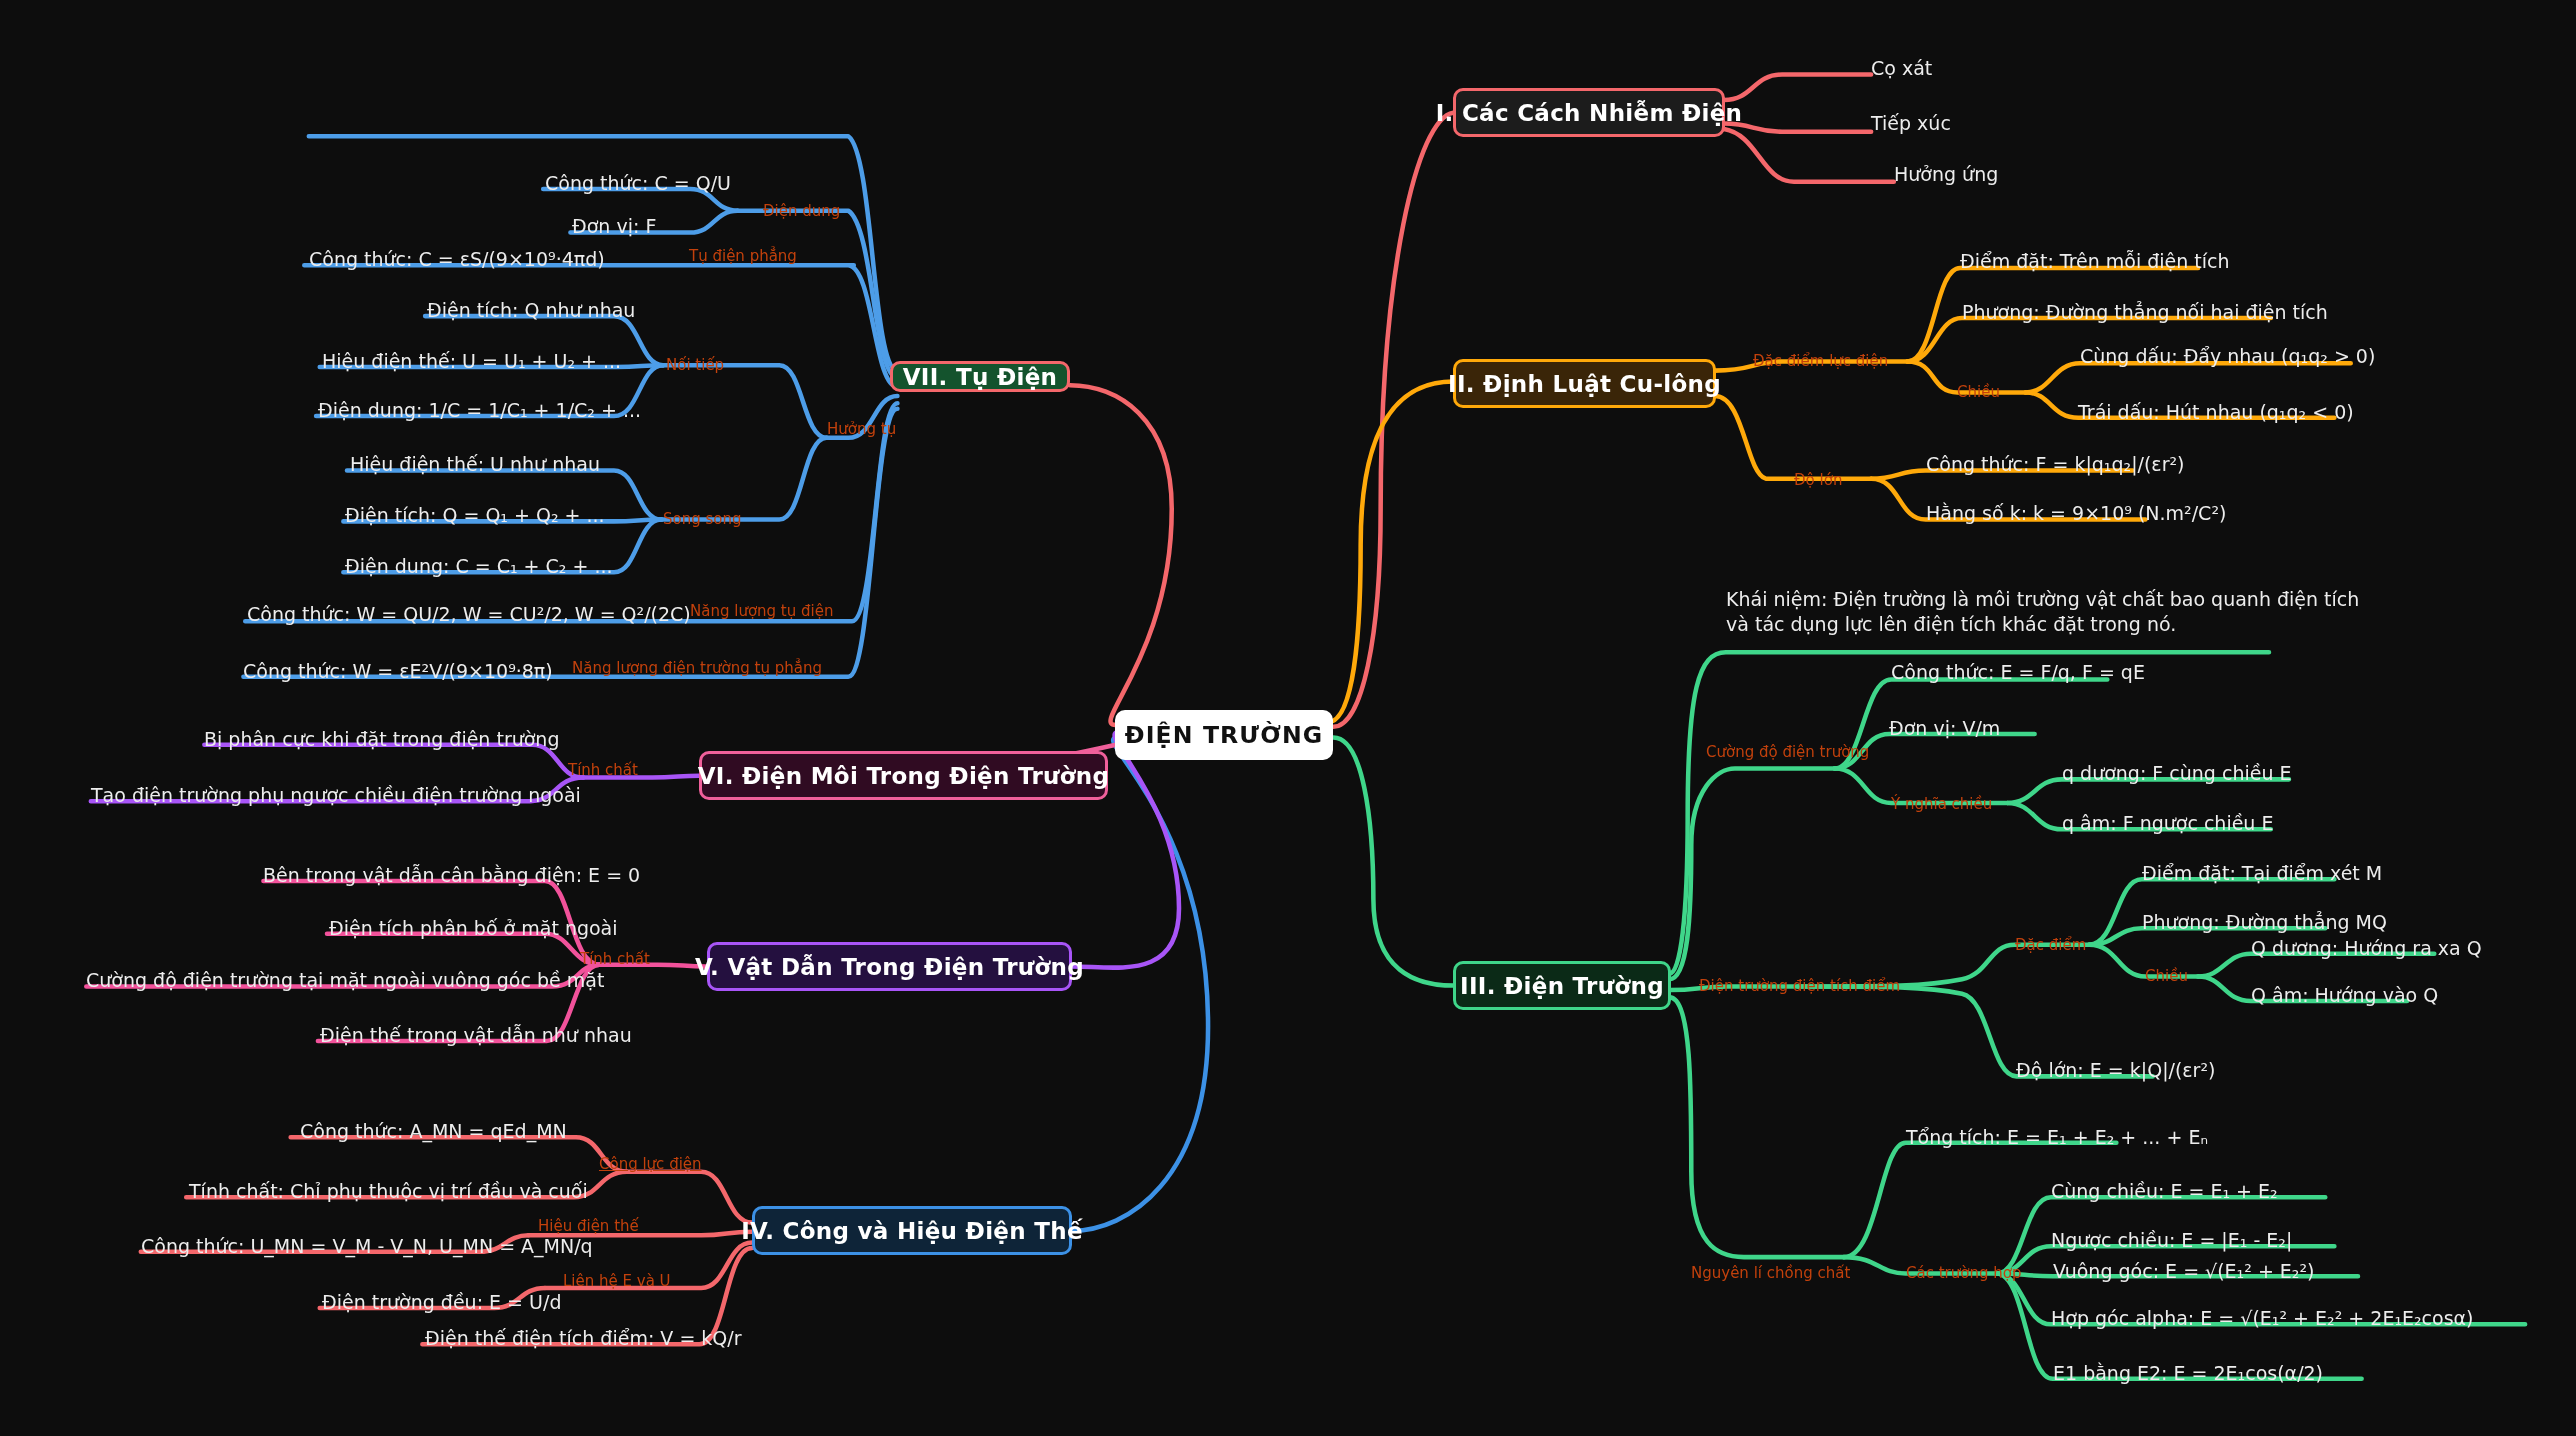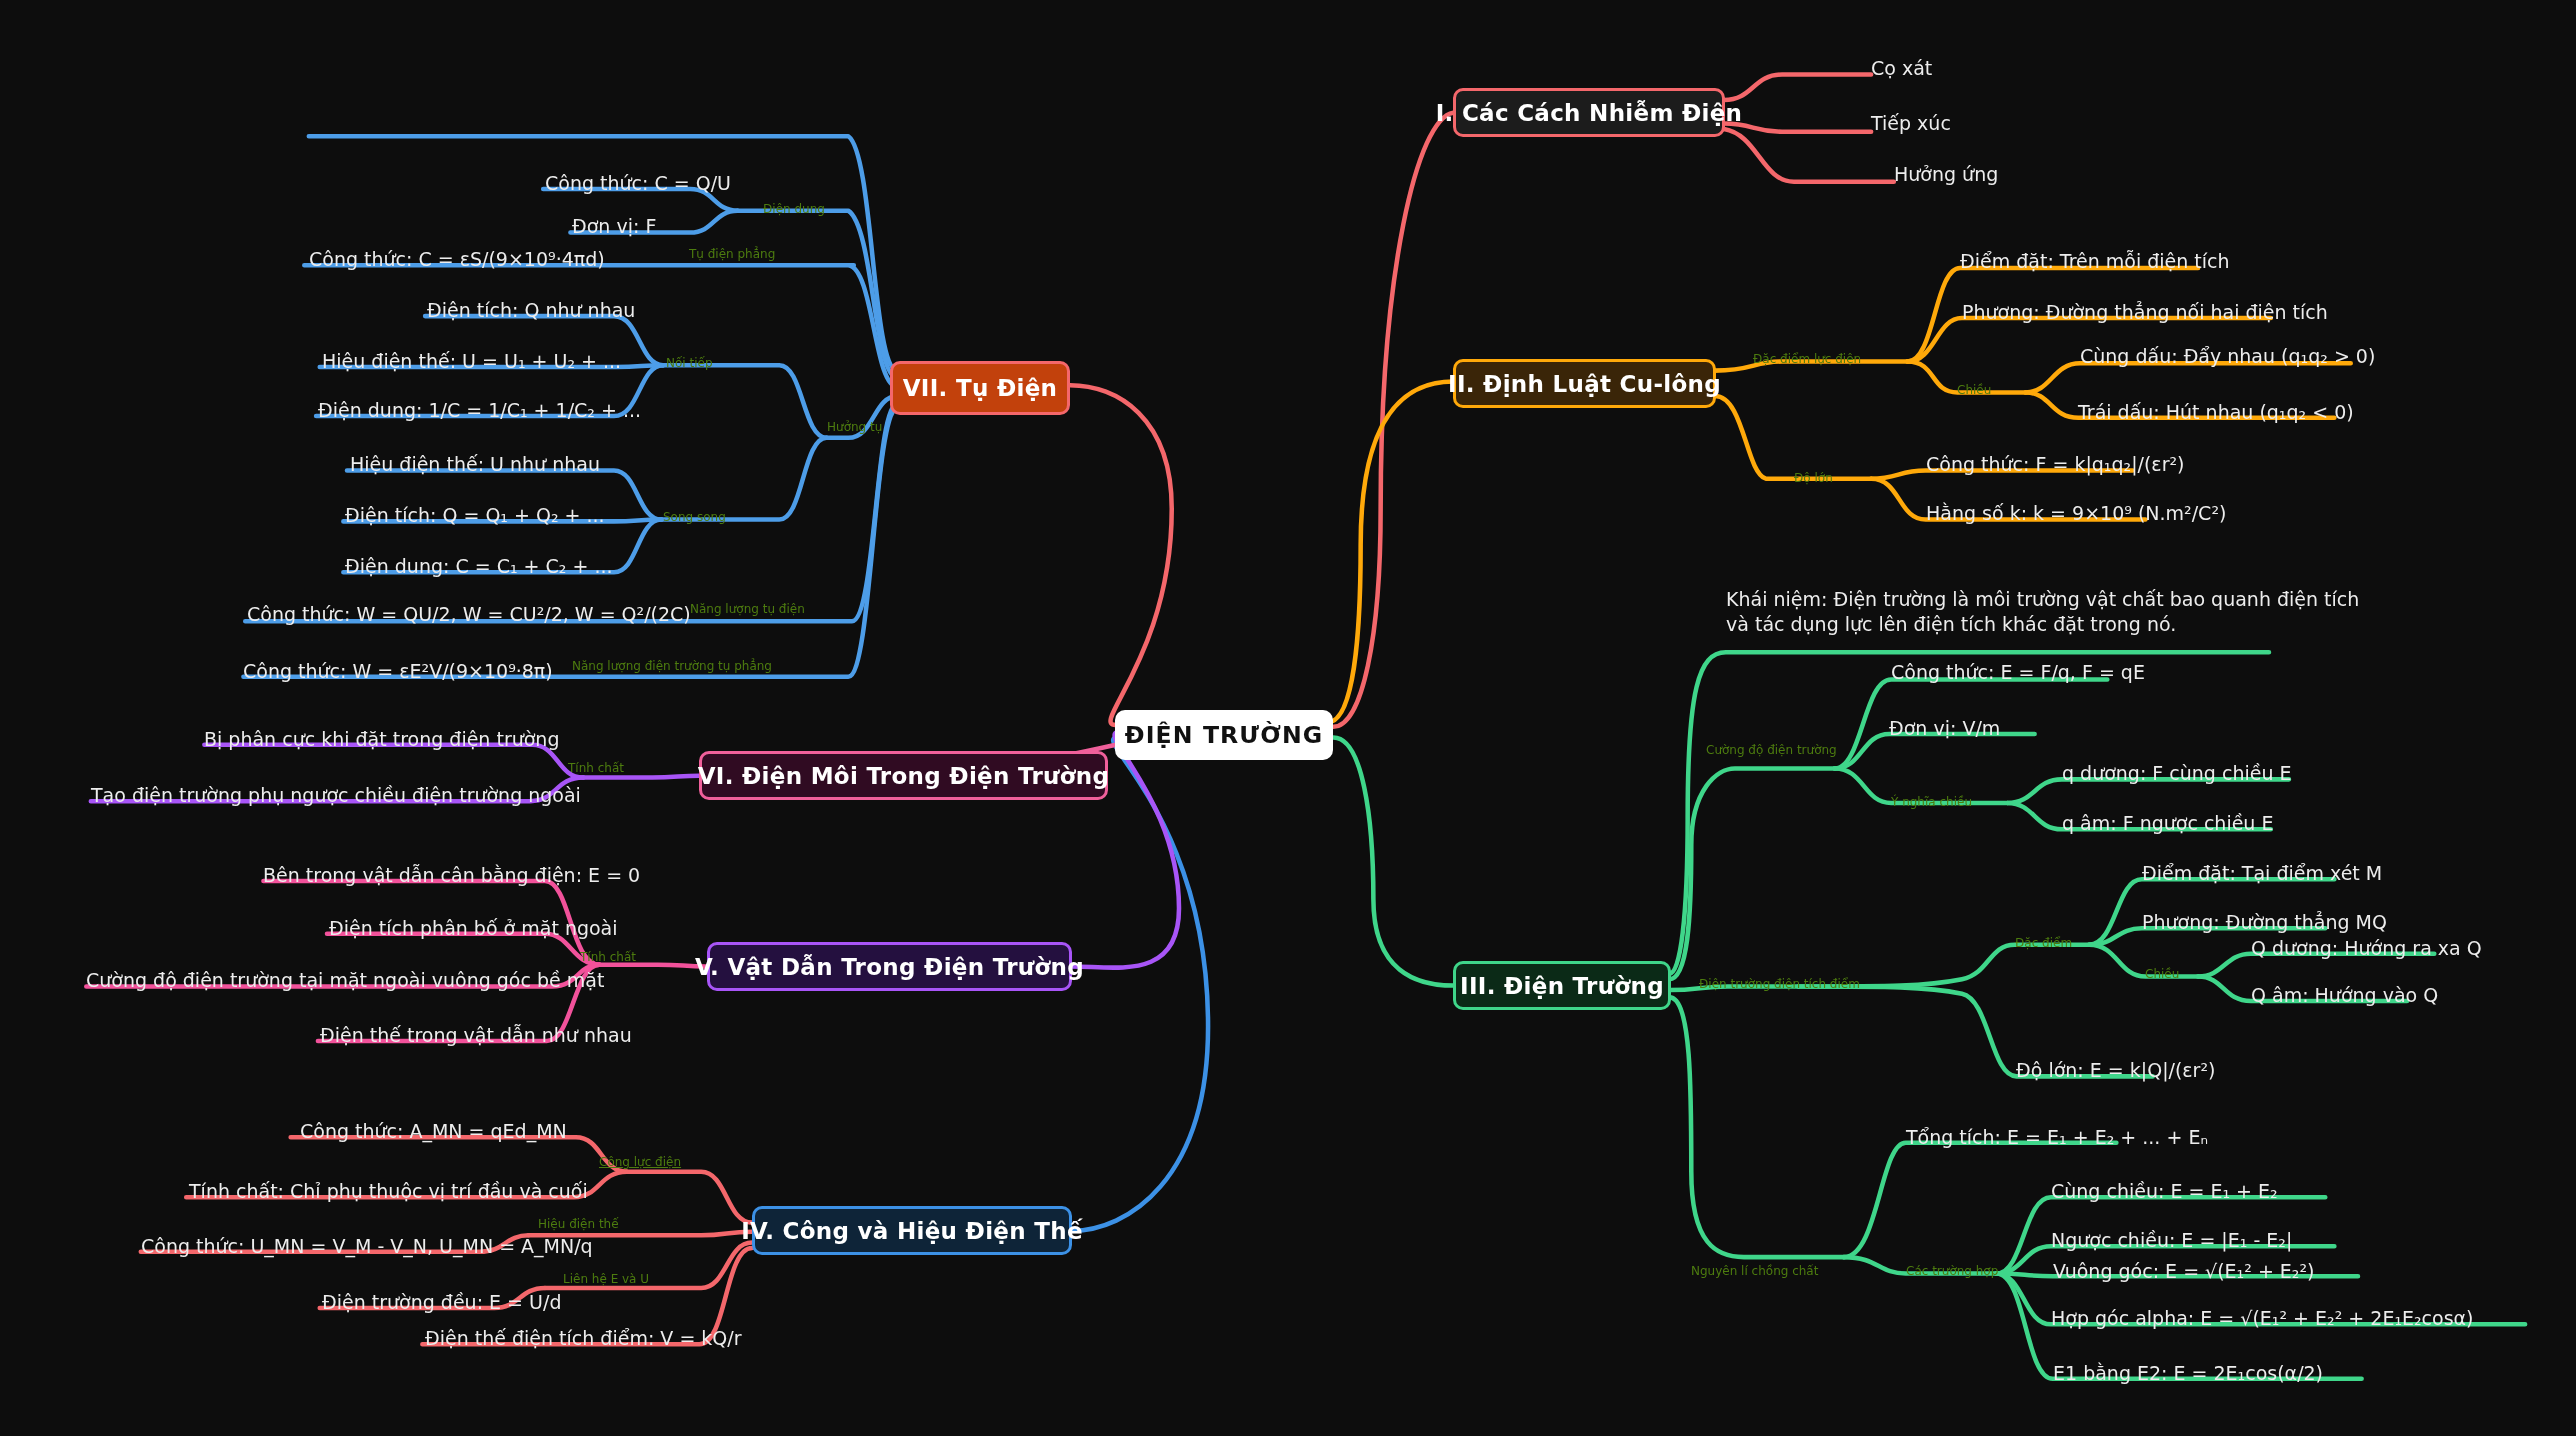--- a/index.html
+++ b/index.html
@@ -3,21 +3,21 @@
 <meta charset="utf-8">
 <style>
   html,body{margin:0;padding:0;background:#0D0D0D;}
   body{width:2576px;height:1437px;position:relative;overflow:hidden;
        font-family:"DejaVu Sans","Liberation Sans",sans-serif;}
   #stage{position:absolute;inset:0;width:2576px;height:1437px;}
   svg#wires{position:absolute;left:0;top:0;width:2576px;height:1437px;pointer-events:none;}
 
   .leaf{position:absolute;color:#EDEDED;font-size:19px;line-height:1.32;white-space:nowrap;}
   .leaf.wrap{white-space:normal;}
-  .mid{position:absolute;color:#4d7c0f;font-size:12px;white-space:nowrap;}
+  .mid{position:absolute;color:#c2410c;font-size:15px;white-space:nowrap;}
 
   .topic{position:absolute;display:flex;align-items:center;justify-content:center;
          border-radius:10px;border:3.6px solid #888;color:#FFFFFF;font-weight:bold;
          font-size:23px;letter-spacing:0.3px;white-space:nowrap;box-sizing:border-box;}
 
   #center{position:absolute;left:1115px;top:710px;width:218px;height:50px;
           background:#FFFFFF;border-radius:10px;display:flex;align-items:center;
           justify-content:center;color:#111111;font-weight:bold;font-size:23.6px;
           letter-spacing:1.1px;}
 </style>
@@ -159,21 +159,21 @@
   <div class="topic" style="left:1453px;top:359px;width:263px;height:49px;border-color:#FFA90A;background:#3A2508;">II. Định Luật Cu-lông</div>
 
   <div class="topic" style="left:1453px;top:961px;width:218px;height:49px;border-color:#3FD68A;background:#0B2A17;">III. Điện Trường</div>
 
   <div class="topic" style="left:752px;top:1206px;width:320px;height:49px;border-color:#3C91E6;background:#0E2438;">IV. Công và Hiệu Điện Thế</div>
 
   <div class="topic" style="left:707px;top:942px;width:365px;height:49px;border-color:#A855F7;background:#24103F;">V. Vật Dẫn Trong Điện Trường</div>
 
   <div class="topic" style="left:699px;top:751px;width:409px;height:49px;border-color:#F0609B;background:#300B22;">VI. Điện Môi Trong Điện Trường</div>
 
-  <div class="topic" style="left:890px;top:361px;width:180px;height:54px;border-color:#F4676B;background:#c2410c;">VII. Tụ Điện</div>
+  <div class="topic" style="left:890px;top:361px;width:180px;height:31px;border-color:#F4676B;background:#14532d;">VII. Tụ Điện</div>
 
   <div class="leaf" style="left:1871px;top:56px;">Cọ xát</div>
   <div class="leaf" style="left:1871px;top:111px;">Tiếp xúc</div>
   <div class="leaf" style="left:1894px;top:162px;">Hưởng ứng</div>
 
   <div class="mid" style="left:1753px;top:352px;">Đặc điểm lực điện</div>
   <div class="mid" style="left:1794px;top:471px;">Độ lớn</div>
 
   <div class="leaf" style="left:1960px;top:249px;">Điểm đặt: Trên mỗi điện tích</div>
   <div class="leaf" style="left:1962px;top:300px;">Phương: Đường thẳng nối hai điện tích</div>

